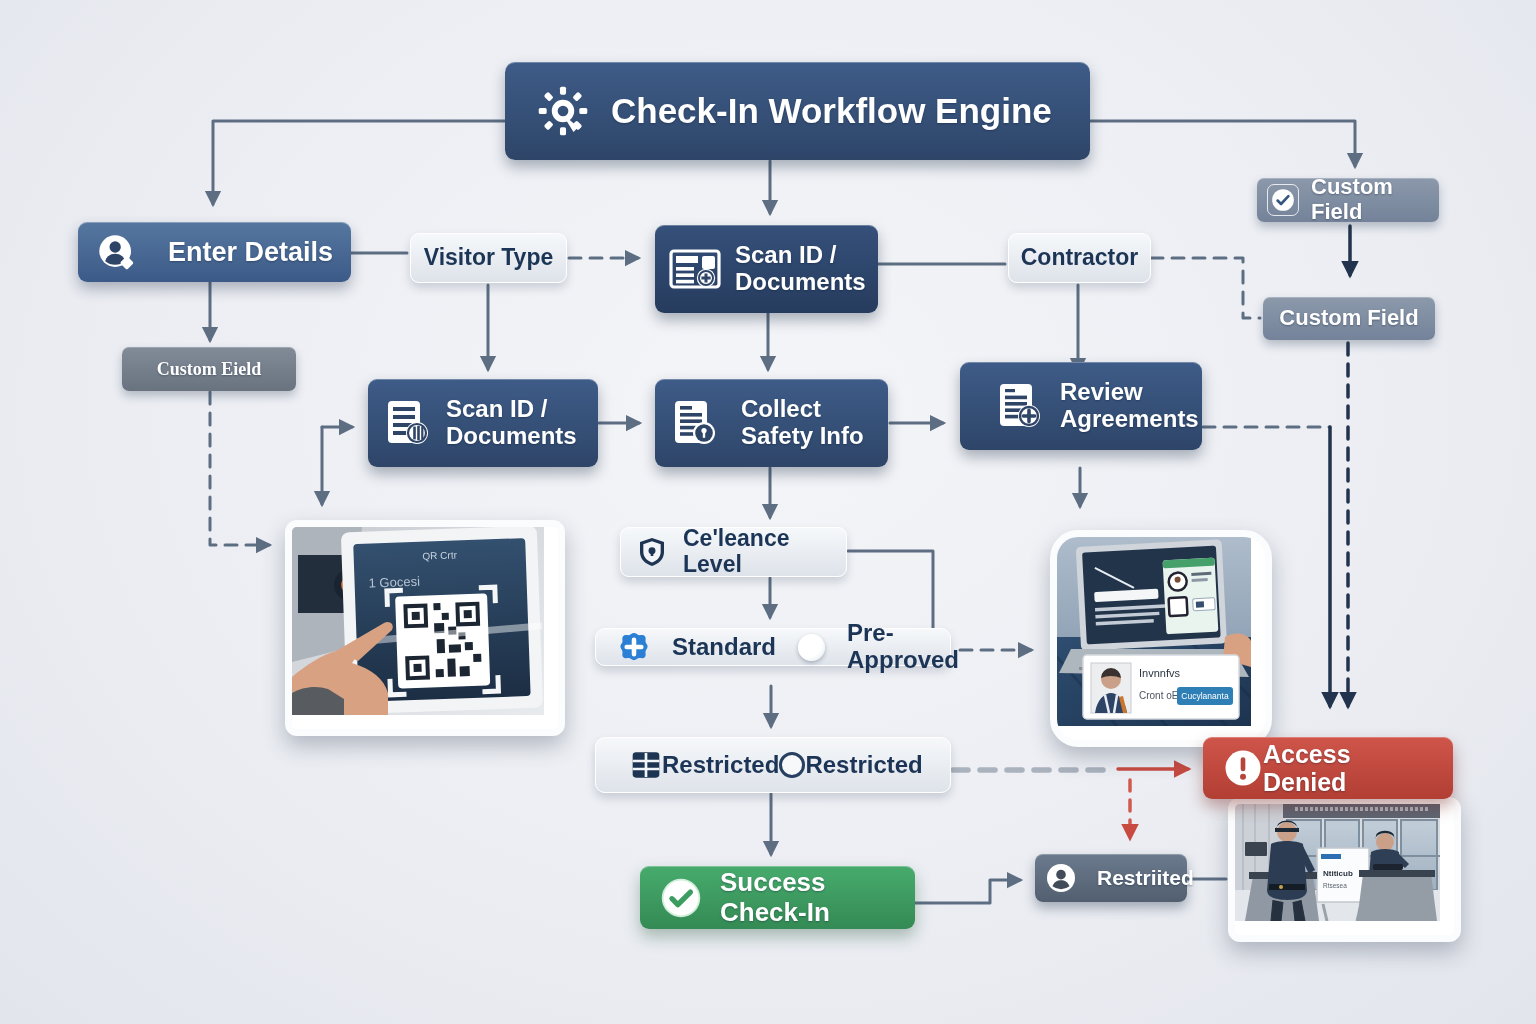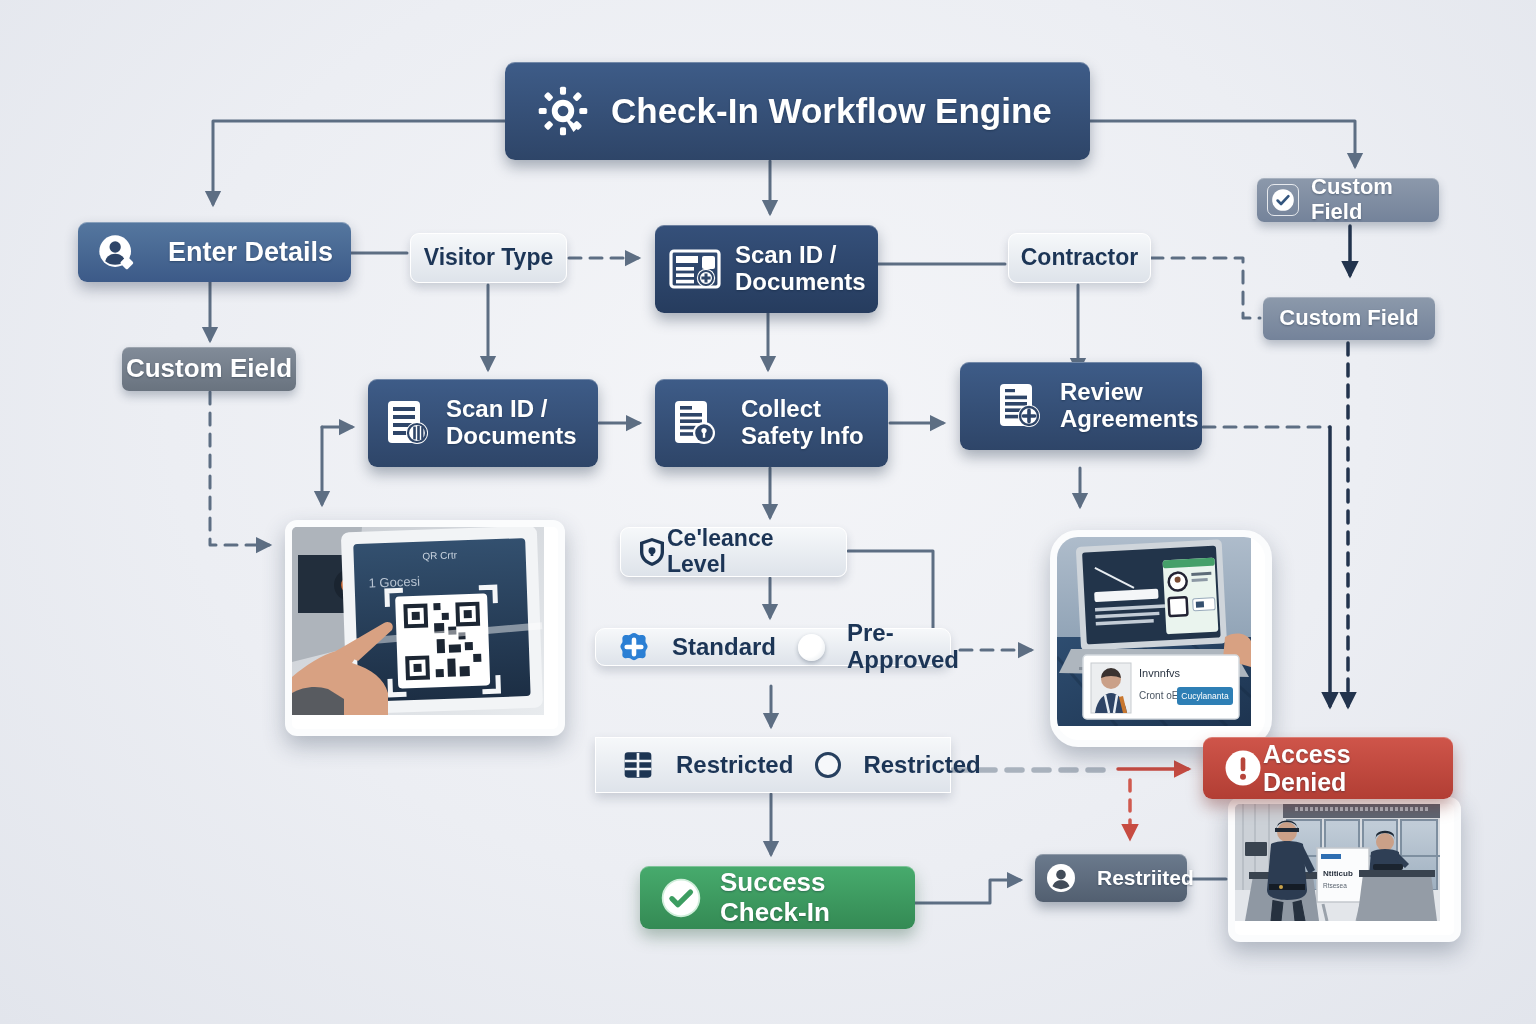--- a/index.html
+++ b/index.html
@@ -161,21 +161,21 @@
       </svg>
     </span>
     <span class="lbl" style="font-size:22px;">Custom Field</span>
   </div>
 
   <div class="node gray" style="left:1263px;top:297px;width:172px;height:43px;justify-content:center;border-radius:7px;">
     <span class="lbl" style="font-size:22px;">Custom Field</span>
   </div>
 
   <div class="node gray2" style="left:122px;top:347px;width:174px;height:44px;justify-content:center;border-radius:7px;">
-    <span class="lbl" style="font-size:26px;">Custom Eield</span>
+    <span class="lbl" style="font-size:18px;font-family:Liberation Serif, serif;">Custom Eield</span>
   </div>
 
   <div class="node dark" style="left:368px;top:379px;width:230px;height:88px;padding:0 16px;gap:16px;">
     <span class="icn">
       <svg width="46" height="48" viewBox="0 0 23 24">
         <rect x="2" y="1" width="16" height="21" rx="2" fill="#fff"></rect>
         <rect x="4.5" y="4" width="11" height="2" fill="#2e4568"></rect>
         <rect x="4.5" y="8" width="11" height="2" fill="#2e4568"></rect>
         <rect x="4.5" y="12" width="11" height="2" fill="#2e4568"></rect>
         <rect x="4.5" y="16" width="8" height="2" fill="#2e4568"></rect>
@@ -217,21 +217,21 @@
         <rect x="4.5" y="13.2" width="11" height="1.8" fill="#2e4568"></rect>
         <rect x="4.5" y="16.4" width="8" height="1.8" fill="#2e4568"></rect>
         <circle cx="16.5" cy="17" r="5.5" fill="#fff"></circle>
         <circle cx="16.5" cy="17" r="4.5" fill="none" stroke="#2e4568" stroke-width="1.2"></circle>
         <path d="M16.5 14.2v5.6M13.7 17h5.6" stroke="#2e4568" stroke-width="1.8" stroke-linecap="round"></path>
       </svg>
     </span>
     <span class="lbl" style="font-size:24px;width:140px;">Review Agreements</span>
   </div>
 
-  <div class="node light" style="left:620px;top:527px;width:227px;height:50px;padding:16px 16px;">
+  <div class="node light" style="left:620px;top:527px;width:227px;height:50px;padding:16px 16px;gap:16px;">
     <span class="icn">
       <svg width="30" height="32" viewBox="0 0 22 24">
         <path d="M11 1.5 L20 4.5 V12 c0 5.2-3.8 8.8-9 10.5 C5.8 20.8 2 17.2 2 12 V4.5 z" fill="#1d3553"></path>
         <path d="M11 4 L17.5 6.2 V12 c0 3.8-2.7 6.5-6.5 7.9 C7.2 18.5 4.5 15.8 4.5 12 V6.2 z" fill="#f2f5f8"></path>
         <circle cx="11" cy="11" r="2.6" fill="#1d3553"></circle>
         <rect x="10" y="11" width="2" height="4" fill="#1d3553"></rect>
       </svg>
     </span>
     <span class="lbl lightlbl" style="font-size:23px;">Ce'leance Level</span>
   </div>
@@ -241,21 +241,21 @@
       <svg width="32" height="32" viewBox="0 0 24 24">
         <path d="M12 1.5 c1.8 0 2.4 1.6 4 1.6 s2.8-.6 4 .6 .6 2.4 .6 4 1.6 2.2 1.6 4 -1.6 2.4-1.6 4 .6 2.8-.6 4 -2.4.6-4 .6-2.2 1.6-4 1.6-2.4-1.6-4-1.6-2.8.6-4-.6-.6-2.4-.6-4-1.6-2.2-1.6-4 1.6-2.4 1.6-4-.6-2.8.6-4 2.4-.6 4-.6 2.2-1.6 4-1.6z" fill="#2b7fd4"></path>
         <path d="M12 6.5v11M6.5 12h11" stroke="#fff" stroke-width="3.4" stroke-linecap="round"></path>
       </svg>
     </span>
     <span class="lbl lightlbl" style="font-size:24px;">Standard</span>
     <span class="radio"></span>
     <span class="lbl lightlbl" style="font-size:24px;">Pre-Approved</span>
   </div>
 
-  <div class="node light" style="left:595px;top:737px;width:356px;height:56px;padding:0 26px;gap:22px;border-radius:0;">
+  <div class="node light" style="left:595px;top:737px;width:356px;height:56px;padding:0 34px;border-radius:10px;">
     <span class="icn">
       <svg width="32" height="30" viewBox="0 0 24 22">
         <rect x="2" y="1.5" width="20" height="19" rx="2.5" fill="#1d3553"></rect>
         <path d="M2 8 H22 M2 14 H22 M12 2 V20" stroke="#f2f5f8" stroke-width="2"></path>
       </svg>
     </span>
     <span class="lbl lightlbl" style="font-size:24px;">Restricted</span>
     <span class="radio2"></span>
     <span class="lbl lightlbl" style="font-size:24px;">Restricted</span>
   </div>

